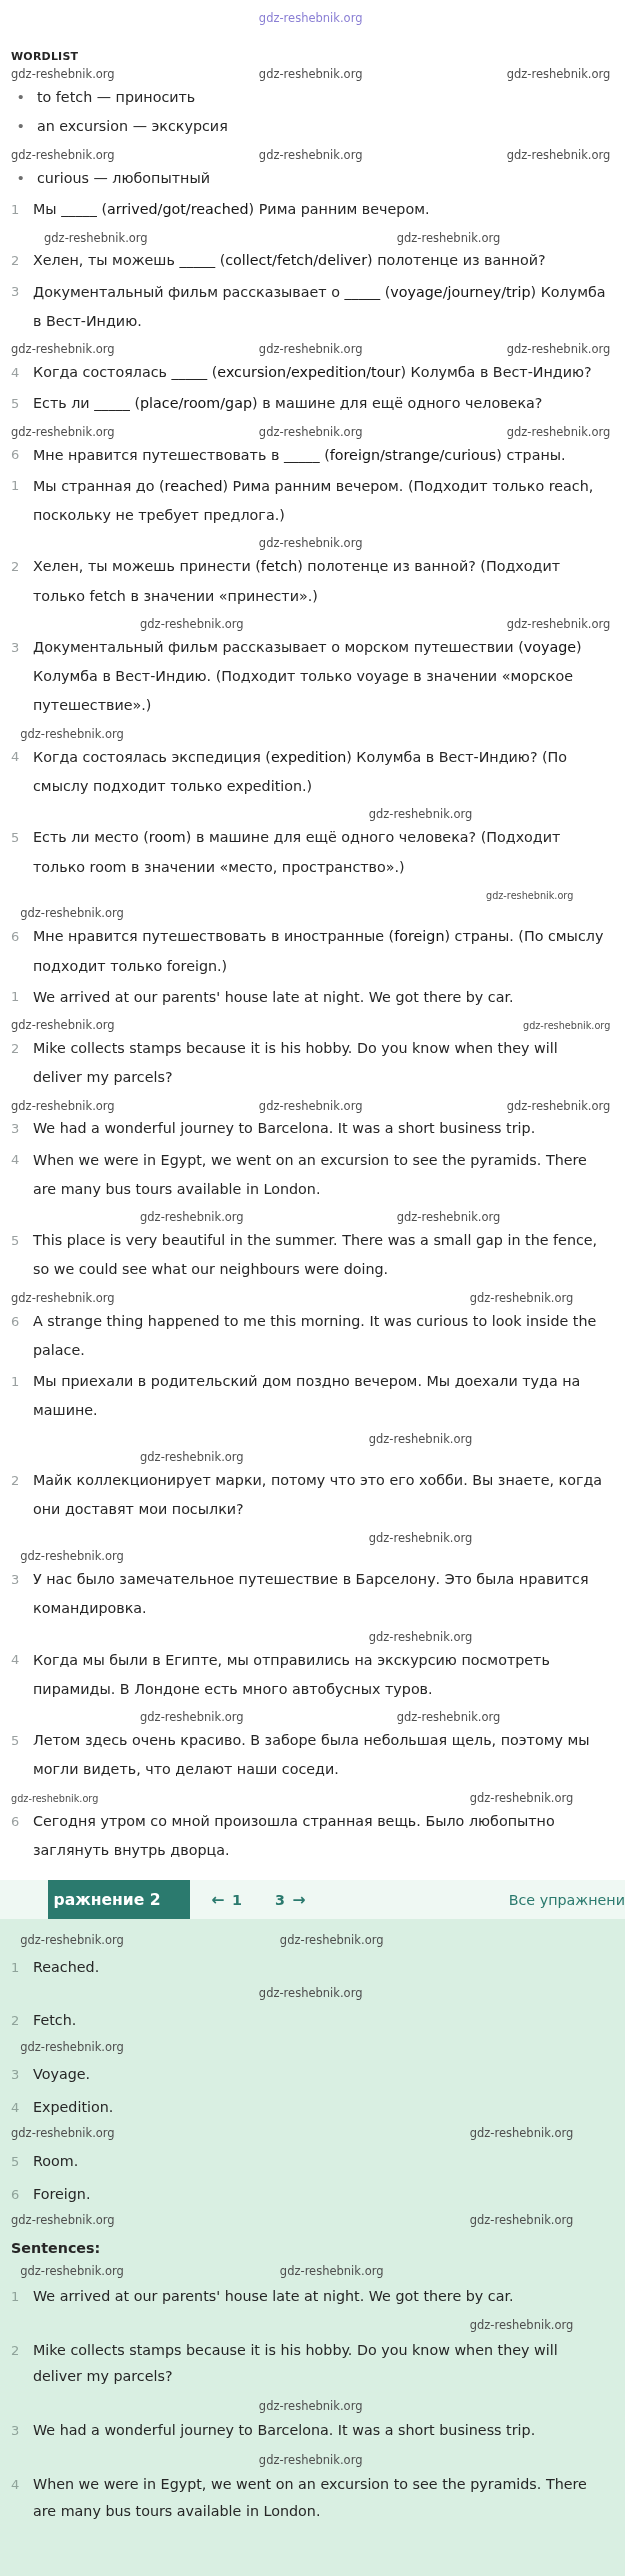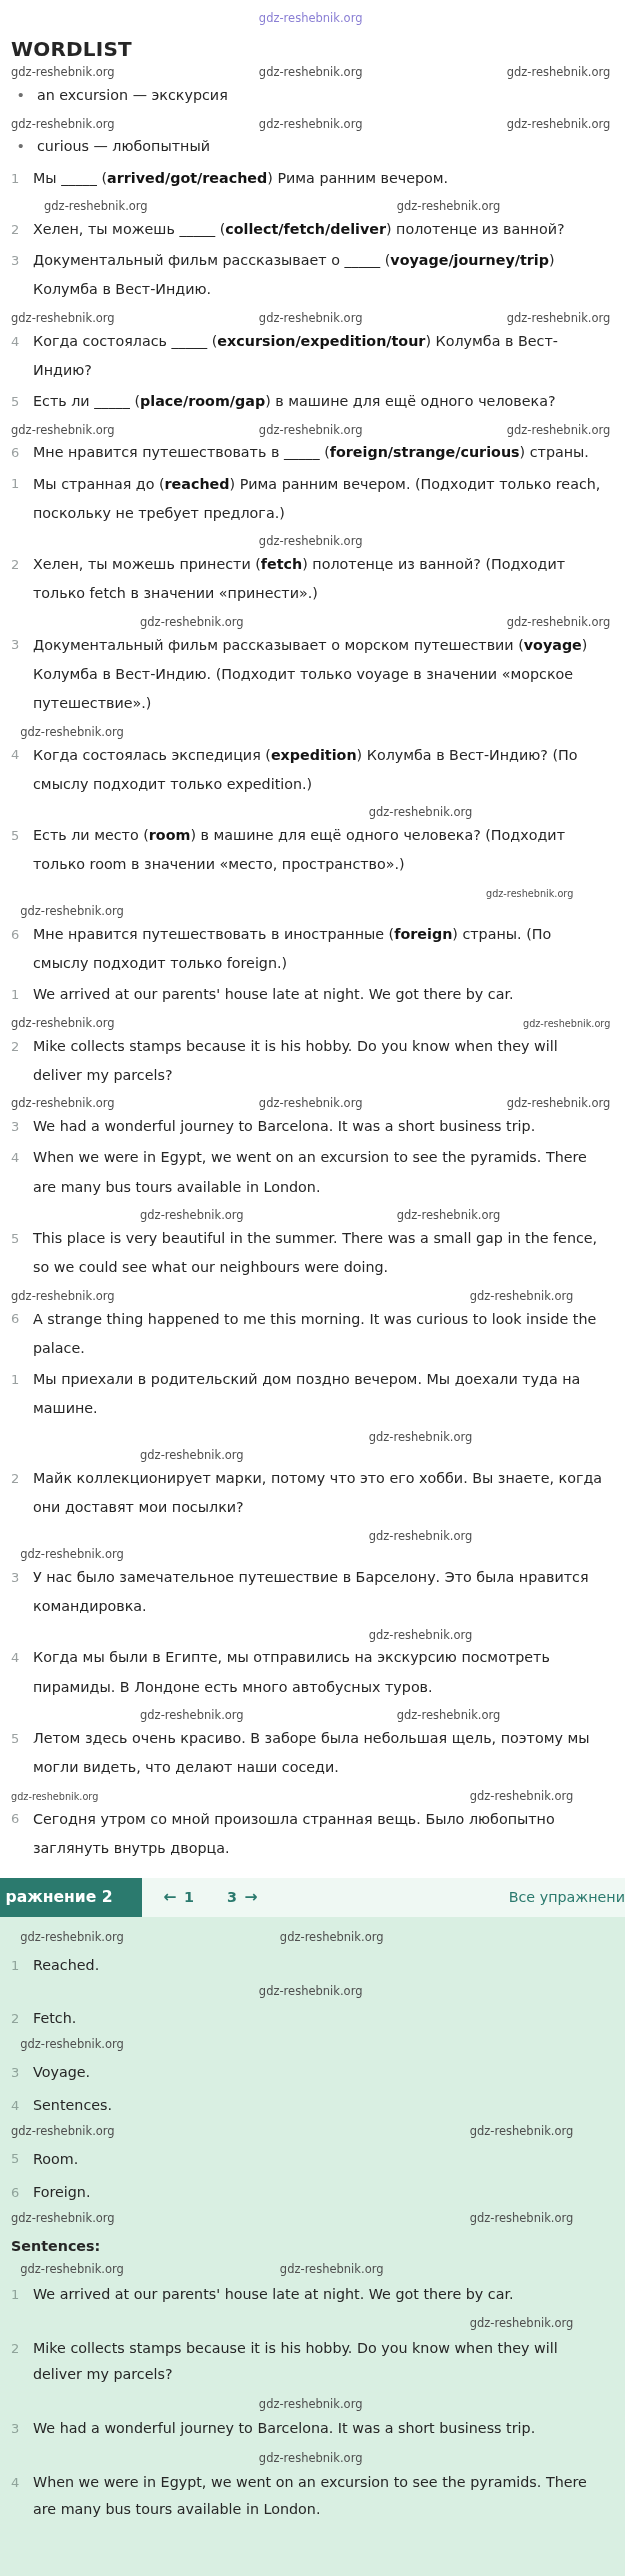--- a/index.html
+++ b/index.html
@@ -29,32 +29,32 @@
   .r   { justify-content: flex-end; }
   .l   { justify-content: flex-start; padding-left: 9.2px; }
   .cr  { justify-content: flex-end; padding-right: 138px; }
   .lc  { justify-content: flex-start; gap: 156px; padding-left: 9.2px; }
   .pl1 { padding-left: 33px; }
   .pr1 { padding-right: 110px; }
   .pr2 { padding-right: 37px; }
   .plm { padding-left: 129px; }
 
   .intro { line-height: 1.5; margin: 9.2px 0 13px; }
-  .wordlist-title { font-weight: 700; font-size: 20px; margin-top: 9px; letter-spacing: 0.2px; }
+  .wordlist-title { font-weight: 700; font-size: 11px; margin-top: 22px; letter-spacing: 0.2px; }
 
   .bullet { display: flex; align-items: baseline; line-height: 1.8; margin: 3.7px 0; }
   .dot { color: #6e6e6e; margin: 0 12px 0 5.5px; }
   .dot::before { content: "•"; }
 
   .num-item { display: flex; line-height: 2.05; margin: 1.8px 0; }
   .num { flex: 0 0 22px; color: #9aa0a0; font-size: 13px; padding-top: 1.8px; }
   .txt { flex: 1; }
-  b { font-weight: 700; color: #141414; }
-
-  .bar { display: flex; align-items: stretch; height: 39px; background: #eff8f3; margin-top: 9.2px; }
+  b { font-weight: 400; color: #141414; }
+
+  .bar { display: flex; align-items: stretch; height: 39px; background: #eff8f3; margin-top: 9.2px; padding-left: 48px; }
   .bar-title {
     background: #2b7a6e; color: #ffffff; font-weight: 700; font-size: 15.6px;
     display: flex; align-items: center; padding: 0 29px 0 5.5px; white-space: nowrap;
   }
   .bar-nav { display: flex; align-items: center; flex: 1; padding: 0 0 0 22px; gap: 33px; overflow: hidden; }
   .page-link { color: #2b7a6e; font-size: 14.3px; font-weight: 600; display: flex; gap: 7.4px; align-items: center; }
   .page-link .arrow { font-size: 15.6px; }
   .all-link { margin-left: auto; color: #2b7a6e; font-size: 14.3px; white-space: nowrap; overflow: hidden; text-align: right; }
 
   .green { background: #d9efe2; flex: 1; padding: 9.2px 14.7px 16.6px 11px; }
@@ -74,20 +74,24 @@
 
 
   <div class="wordlist-title">WORDLIST</div>
 
   <div class="wm-row sb">
     <span class="wm">gdz-reshebnik.org</span>
     <span class="wm">gdz-reshebnik.org</span>
     <span class="wm">gdz-reshebnik.org</span>
   </div>
 
+  <div class="bullet">
+    <span class="dot"></span>
+    <span class="txt">to fetch — приносить</span>
+  </div>
   <div class="bullet">
     <span class="dot"></span>
     <span class="txt">an excursion — экскурсия</span>
   </div>
 
   <div class="wm-row sb">
     <span class="wm">gdz-reshebnik.org</span>
     <span class="wm">gdz-reshebnik.org</span>
     <span class="wm">gdz-reshebnik.org</span>
   </div>
@@ -349,21 +353,21 @@
     <span class="wm">gdz-reshebnik.org</span>
   </div>
 
   <div class="num-item short">
     <span class="num">3</span>
     <span class="txt">Voyage.</span>
   </div>
 
   <div class="num-item short">
     <span class="num">4</span>
-    <span class="txt">Sentences.</span>
+    <span class="txt">Expedition.</span>
   </div>
 
   <div class="wm-row sb pr2">
     <span class="wm">gdz-reshebnik.org</span>
     <span class="wm">gdz-reshebnik.org</span>
   </div>
 
   <div class="num-item short">
     <span class="num">5</span>
     <span class="txt">Room.</span>

